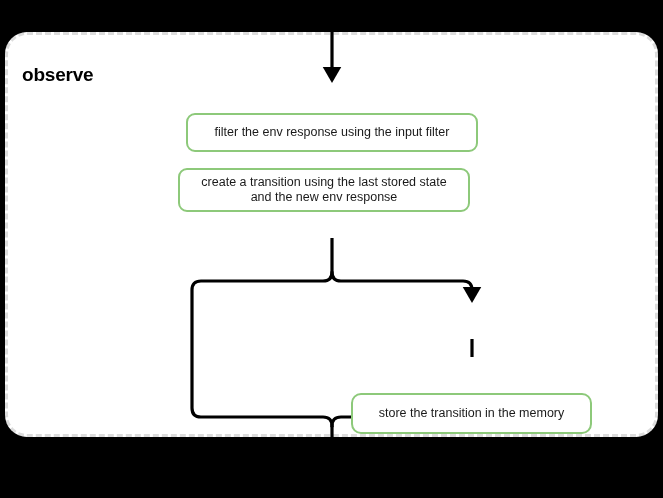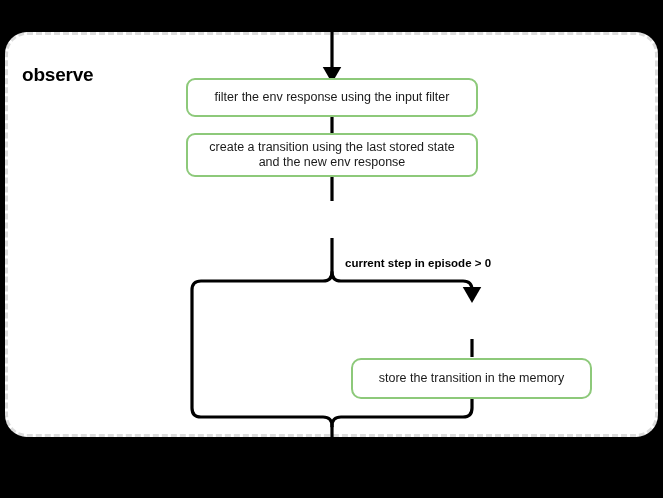--- a/index.html
+++ b/index.html
@@ -45,20 +45,21 @@
     border: 2.5px solid #8dc97a;
     border-radius: 9px;
     display: flex;
     align-items: center;
     justify-content: center;
     text-align: center;
     color: #1a1a1a;
     font-size: 12.5px;
     line-height: 15px;
     padding: 2px 10px;
+    margin-top: 35px;
   }
   
   #connectors {
     position: absolute;
     left: 0;
     top: 0;
     width: 663px;
     height: 498px;
     pointer-events: none;
   }
@@ -103,25 +104,24 @@
 
     <path d="M472,399 L472,408 Q472,417 463,417 L341,417 Q332,417 332,426" stroke="#000000" stroke-width="3.2" fill="none" stroke-linecap="round"></path>
 
     <path d="M332,426 L332,470" stroke="#000000" stroke-width="3.2" fill="none"></path>
   </svg>
 
   <div class="step-box" style="left:186px; top:78px; width:292px; height:39px;">
     <span>filter the env response using the input filter</span>
   </div>
 
-  <div class="step-box" style="left:186px; top:133px; width:292px; height:44px;">
+  <div class="step-box" style="left:178px; top:133px; width:292px; height:44px;">
     <span>create a transition using the last stored state and the new env response</span>
   </div>
 
 
-  <div class="branch-label" style="left:345px; top:257px;">current step in episode &gt; 0</div>
 
 
   <div class="step-box" style="left:351px; top:358px; width:241px; height:41px;border-radius:10px;">
     <span>store the transition in the memory</span>
   </div>
 
 </div>
 
 </body></html>

